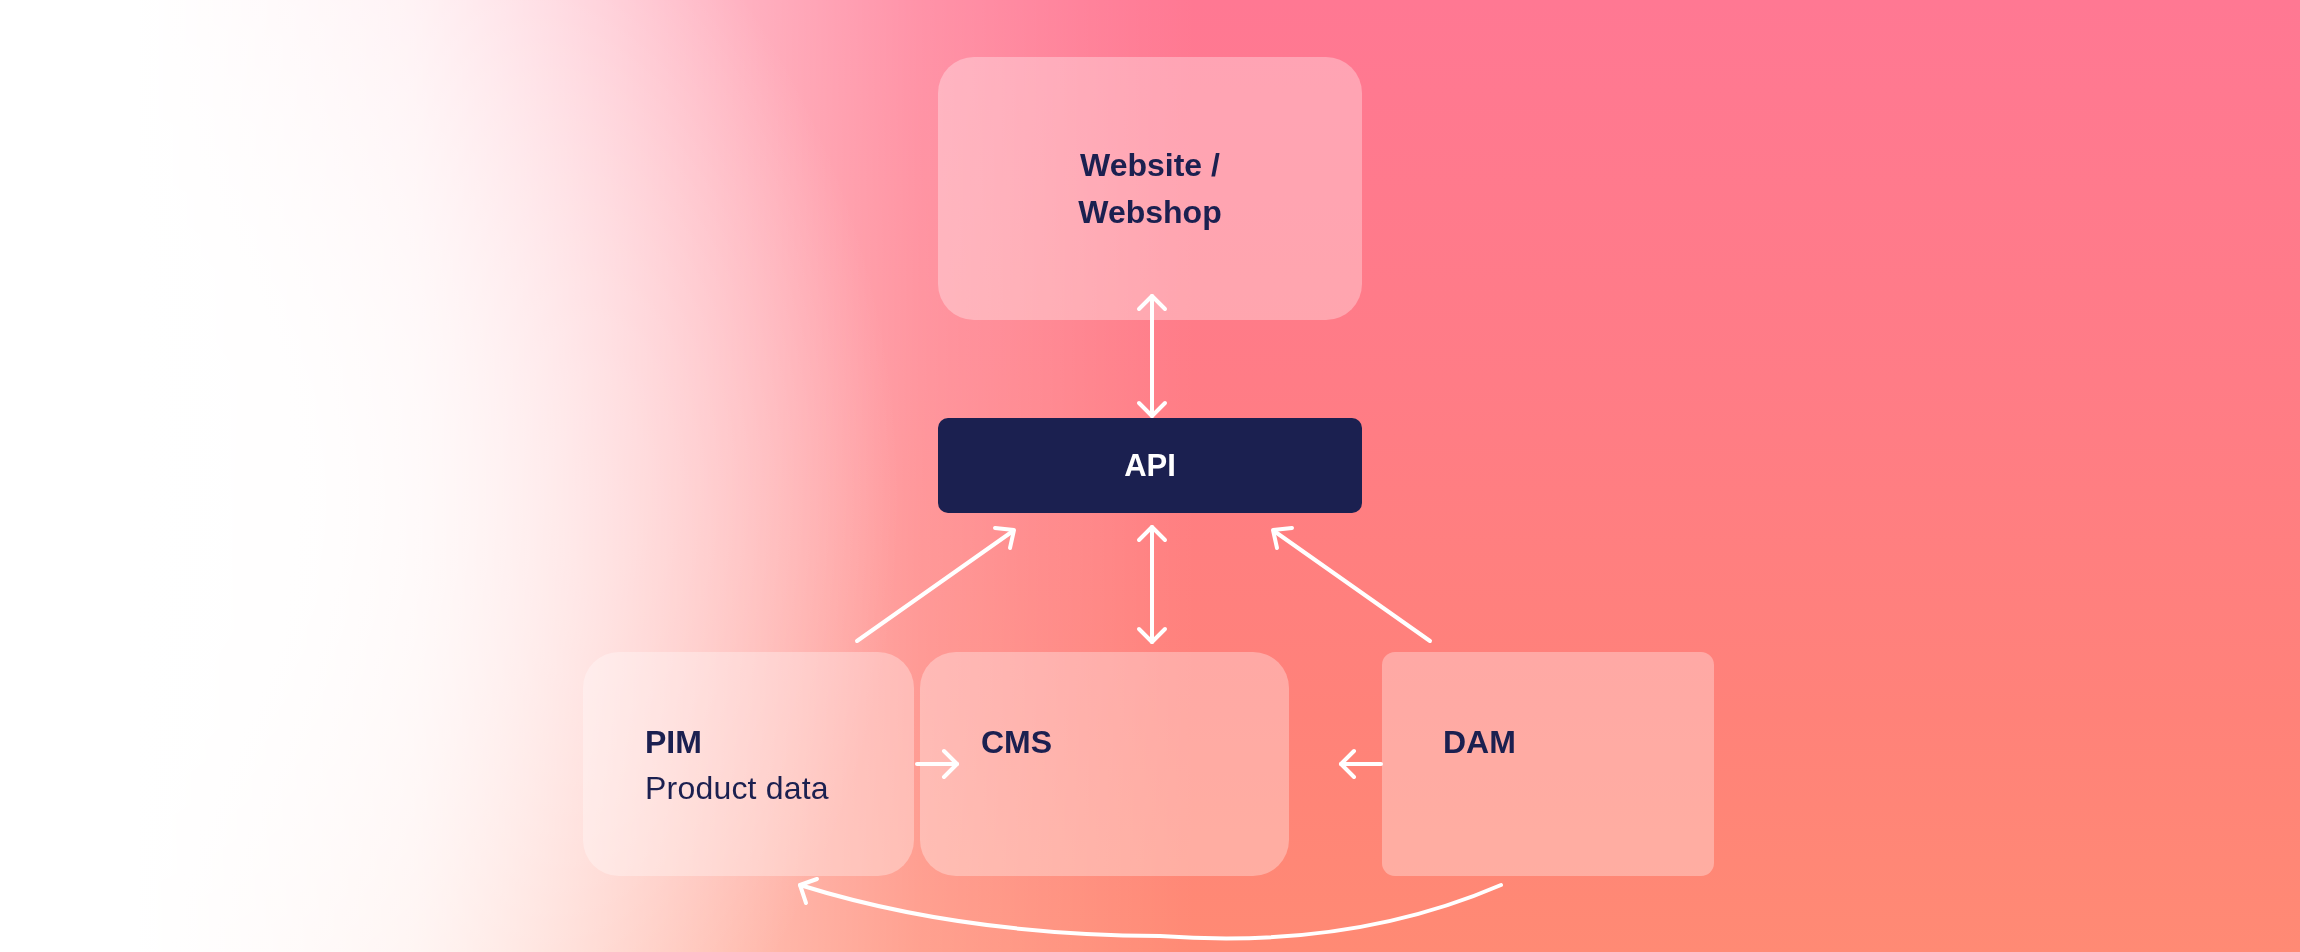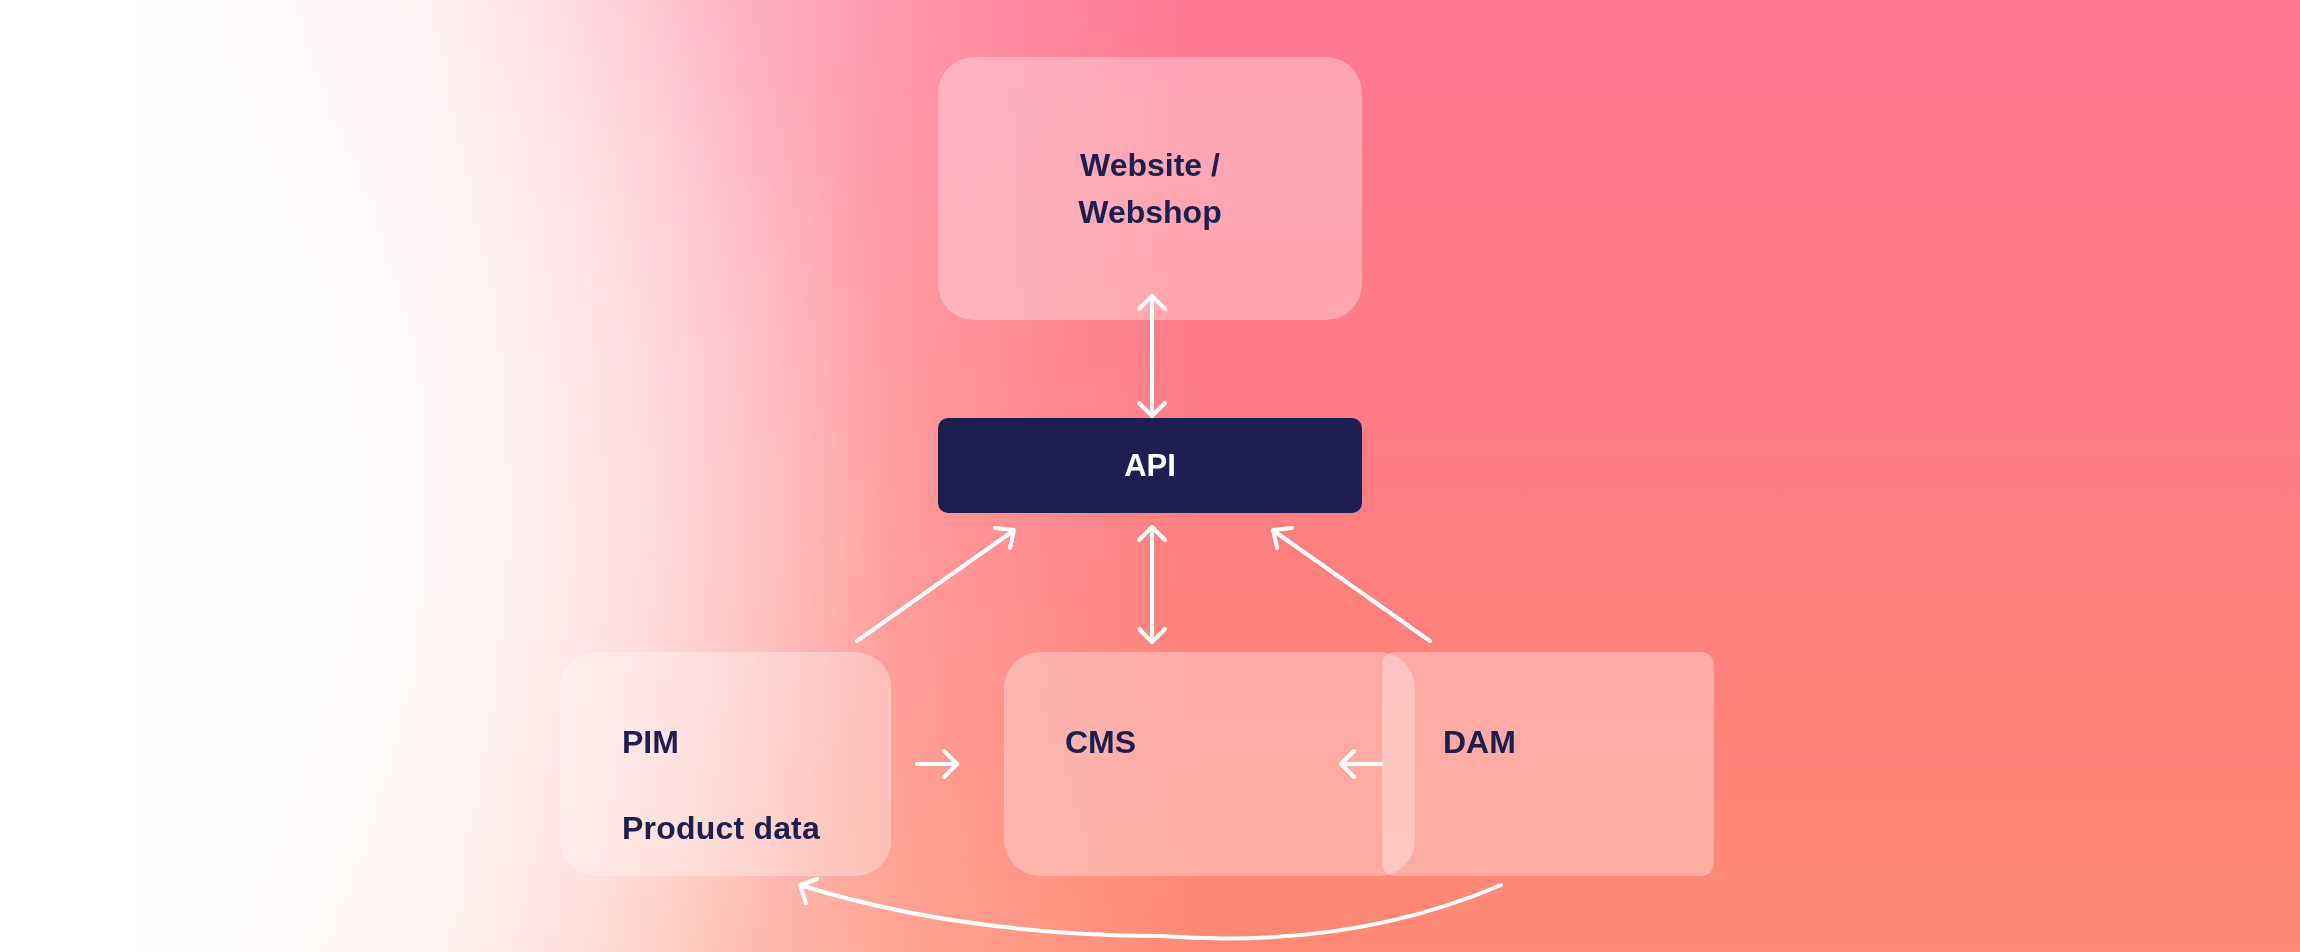--- a/index.html
+++ b/index.html
@@ -54,36 +54,35 @@
     .box-api .title {
       color: #ffffff;
       font-weight: 700;
       font-size: 31px;
     }
     .box-bottom {
       top: 652px; height: 224px;
       padding-left: 62px;
       padding-top: 70px;
     }
-    .box-pim { left: 560px; width: 331px; padding-left: 62px; }
-    .box-cms { left: 1004px; width: 411px; padding-left: 61px; }
+    .box-pim { left: 583px; width: 331px; padding-left: 62px; }
+    .box-cms { left: 920px; width: 369px; padding-left: 61px; }
     .box-dam { left: 1382px; width: 332px; padding-left: 61px; border-radius: 13px; }
     .box-bottom .title {
       font-weight: 700;
       font-size: 32px;
       line-height: 40px;
       display: block;
     }
     .box-bottom .subtitle {
-      font-weight: 700;
+      font-weight: 400;
       font-size: 32px;
       line-height: 52px;
       display: block;
       letter-spacing: 0.2px;
-      margin-top: 40px;
     }
     svg.arrows {
       position: absolute;
       left: 0; top: 0;
       width: 2300px; height: 952px;
       pointer-events: none;
     }
     svg.arrows path, svg.arrows line, svg.arrows polyline {
       stroke: #ffffff;
       stroke-width: 4;

